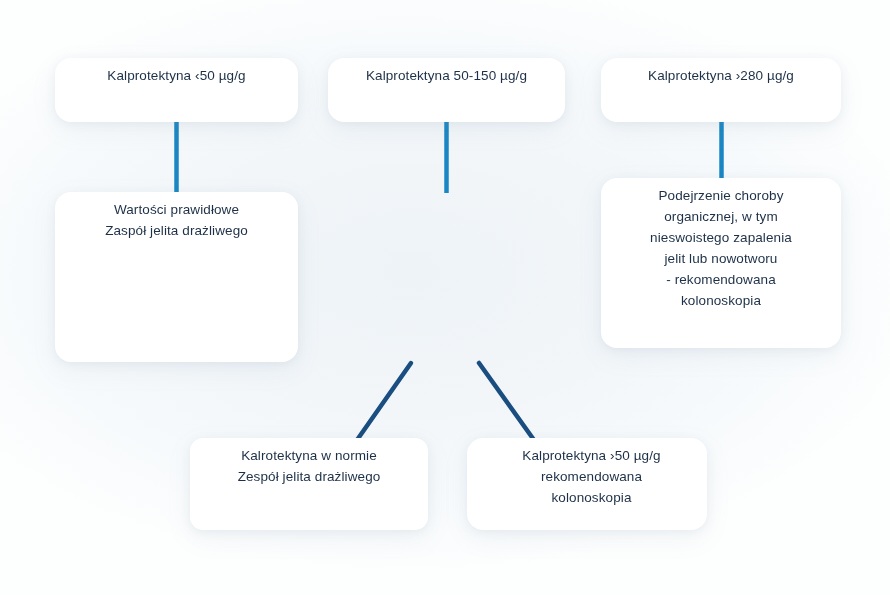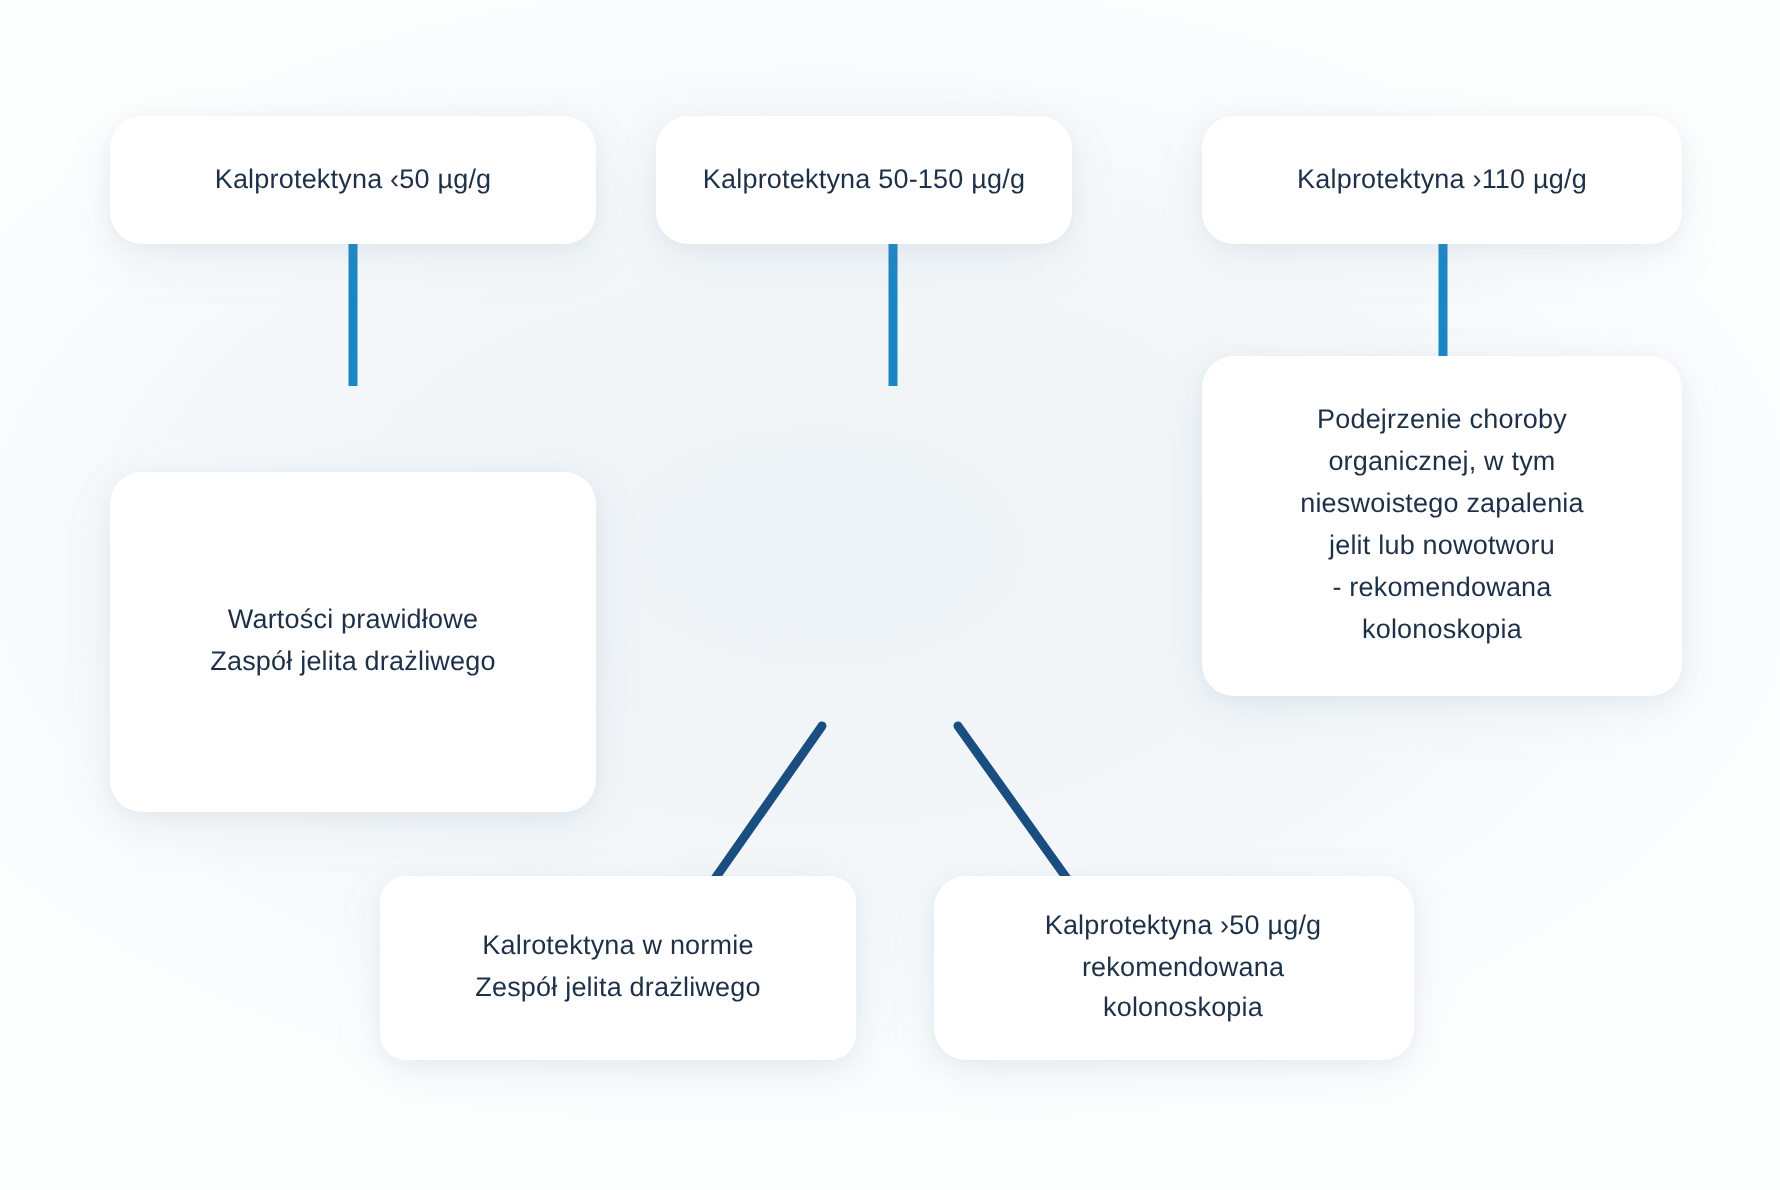--- a/index.html
+++ b/index.html
@@ -34,43 +34,42 @@
   }
 
   .node {
     position: absolute;
     z-index: 2;
     background: #ffffff;
     border-radius: 16px;
     box-shadow: 0 2px 10px rgba(120, 145, 165, 0.10),
                 0 8px 26px rgba(120, 145, 165, 0.09);
     display: flex;
-    align-items: center;
     justify-content: center;
     box-sizing: border-box;
     padding: 8px 14px;
   }
 
   .node-label {
     color: #1d3047;
     font-size: 13.5px;
     line-height: 1.55;
     text-align: center;
     letter-spacing: 0.1px;
     white-space: pre-line;
   }
 
   
   .row1 { top: 58px; height: 64px; }
   #node-low   { left: 55px;  width: 243px; }
-  #node-mid   { left: 328px; width: 208px; }
+  #node-mid   { left: 328px; width: 237px; }
   #node-high  { left: 601px; width: 240px; }
 
   
-  #node-normal   { left: 55px;  top: 192px; width: 243px; height: 170px; margin-top: 44px; }
+  #node-normal   { left: 55px;  top: 192px; width: 243px; height: 170px; }
   #node-repeat   { left: 328px; top: 192px; width: 237px; height: 170px; }
   #node-organic  { left: 601px; top: 178px; width: 240px; height: 170px; }
 
   
   #node-ibs        { left: 190px; top: 438px; width: 238px; height: 92px; border-radius: 13px; }
   #node-colonoscopy{ left: 467px; top: 438px; width: 240px; height: 92px; padding-left: 23px; }
 </style>
 </head>
 <body>
 
@@ -88,21 +87,21 @@
 
   <div class="node row1" id="node-low">
     <span class="node-label">Kalprotektyna ‹50 µg/g</span>
   </div>
 
   <div class="node row1" id="node-mid">
     <span class="node-label">Kalprotektyna 50-150 µg/g</span>
   </div>
 
   <div class="node row1" id="node-high">
-    <span class="node-label">Kalprotektyna ›110 µg/g</span>
+    <span class="node-label">Kalprotektyna ›280 µg/g</span>
   </div>
 
   <div class="node" id="node-normal">
     <span class="node-label">Wartości prawidłowe
 Zaspół jelita drażliwego</span>
   </div>
 
 
   <div class="node" id="node-organic">
     <span class="node-label">Podejrzenie choroby

